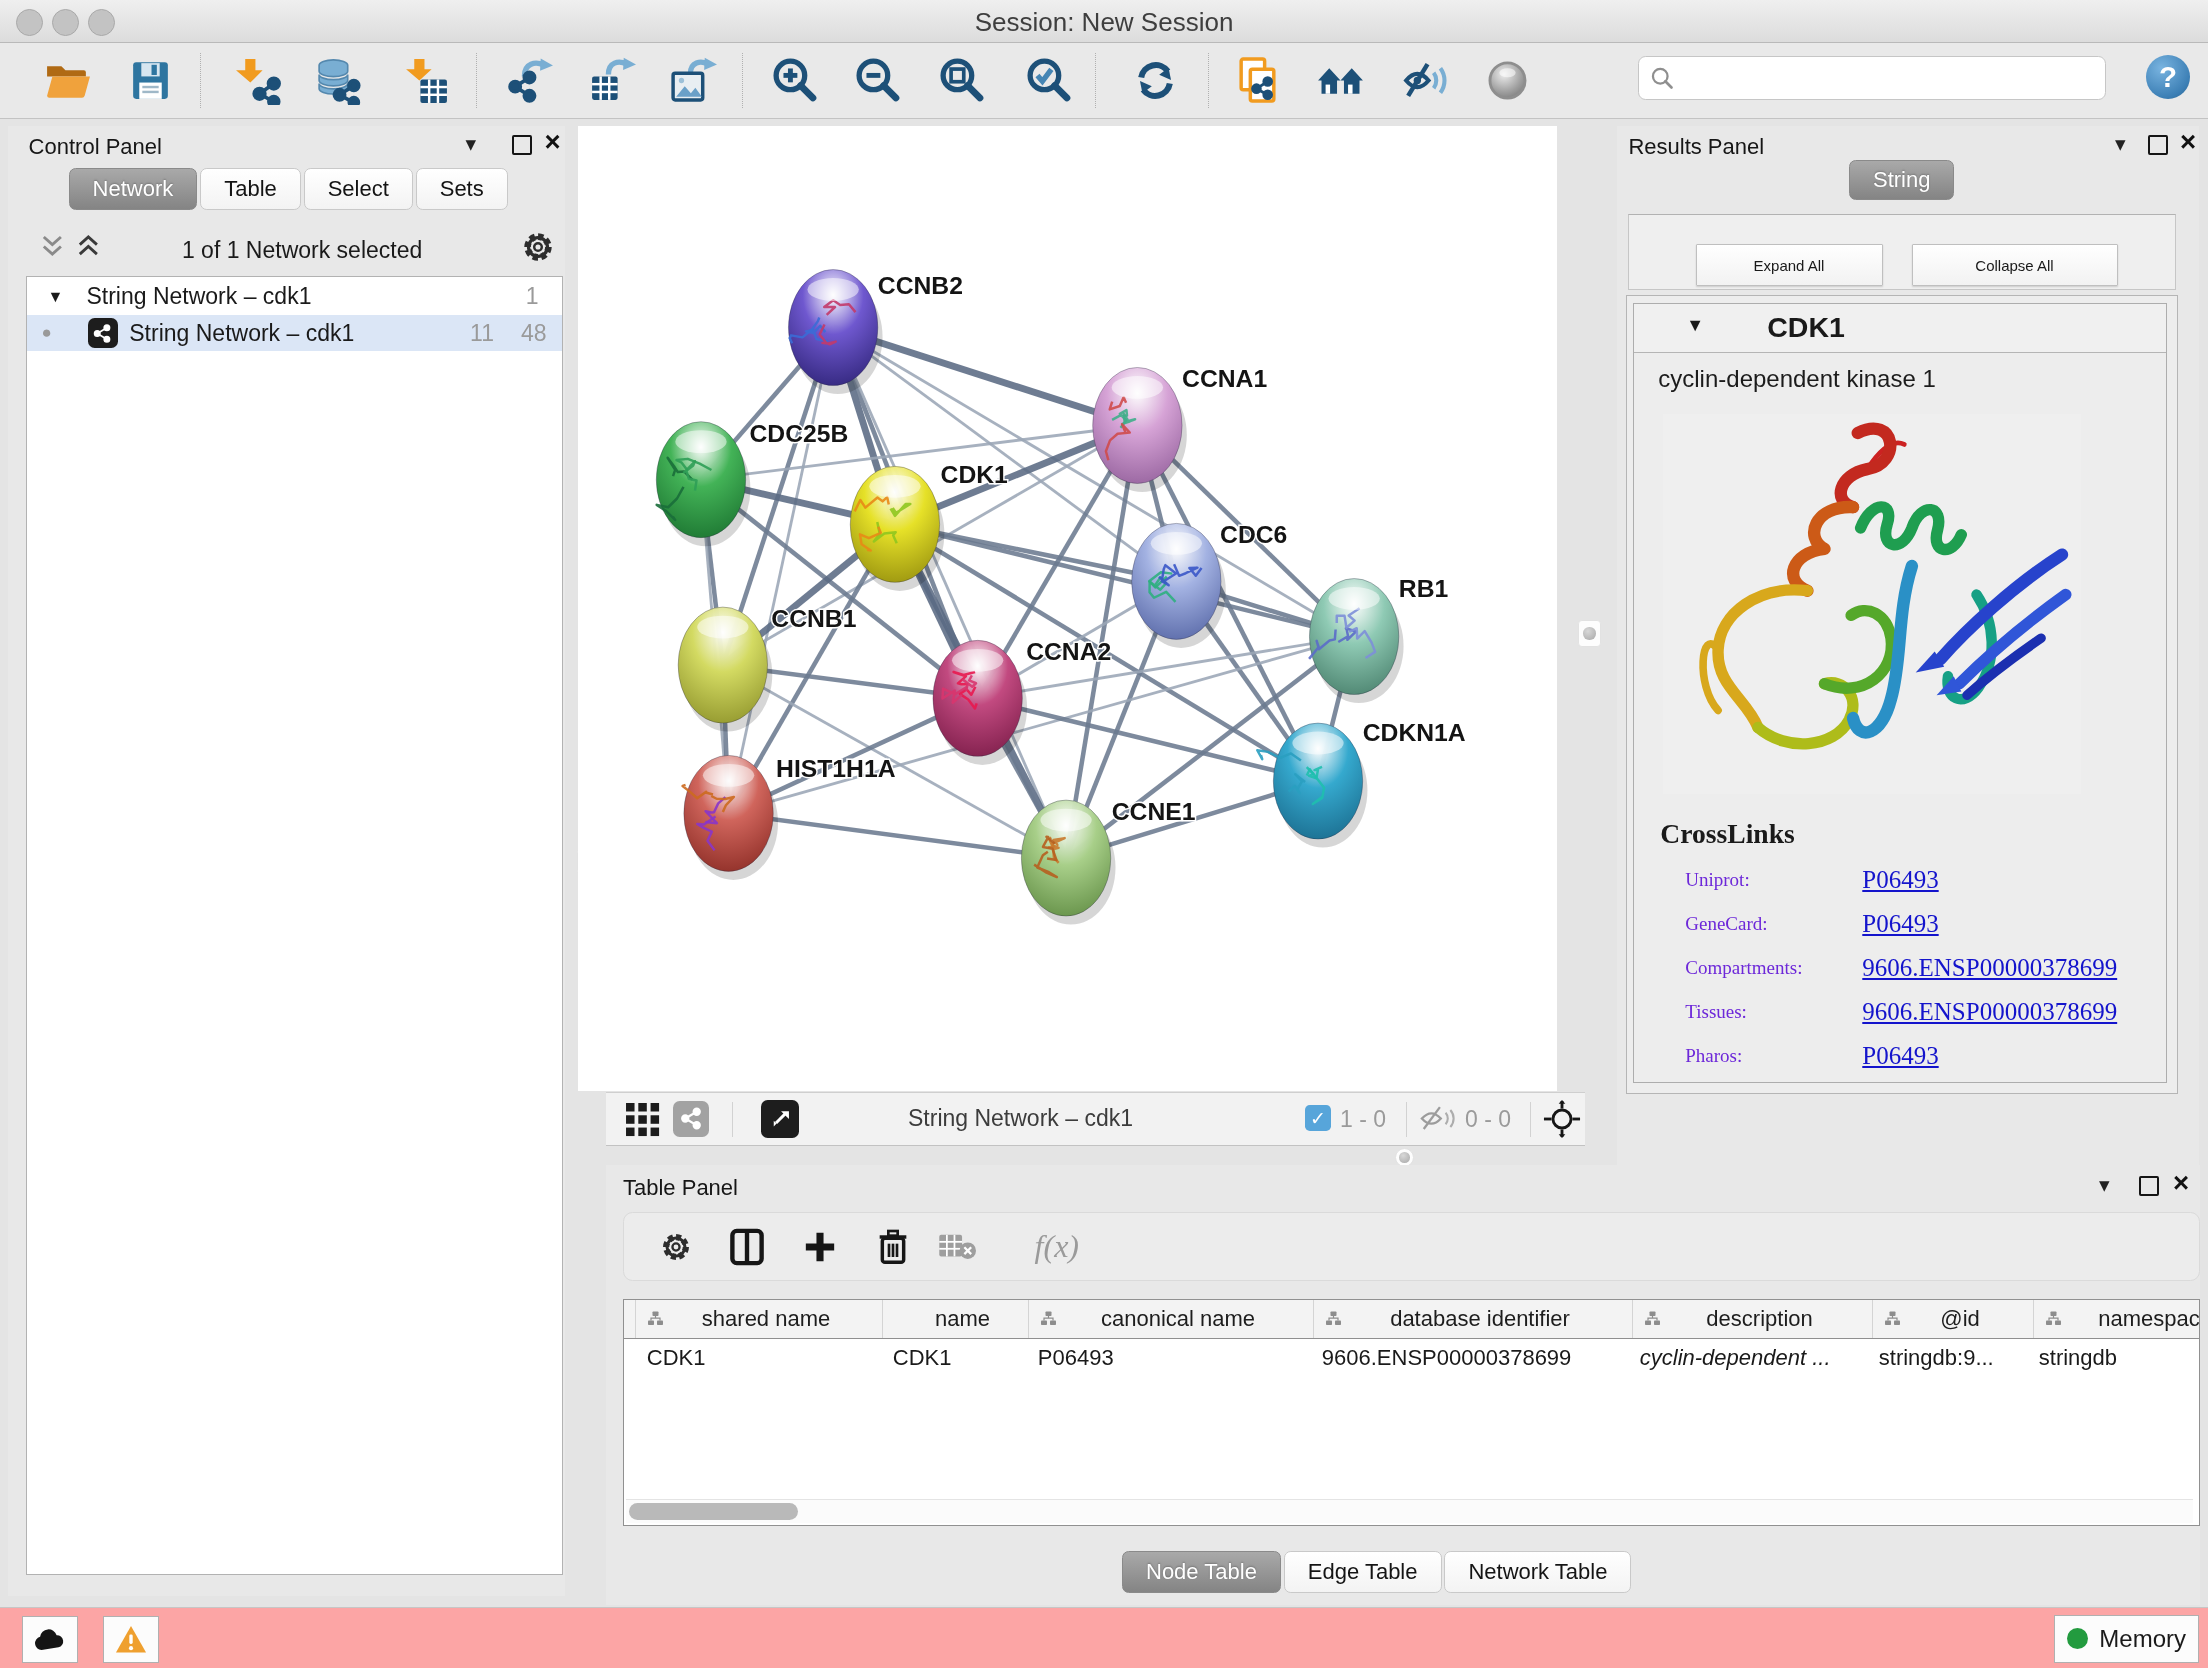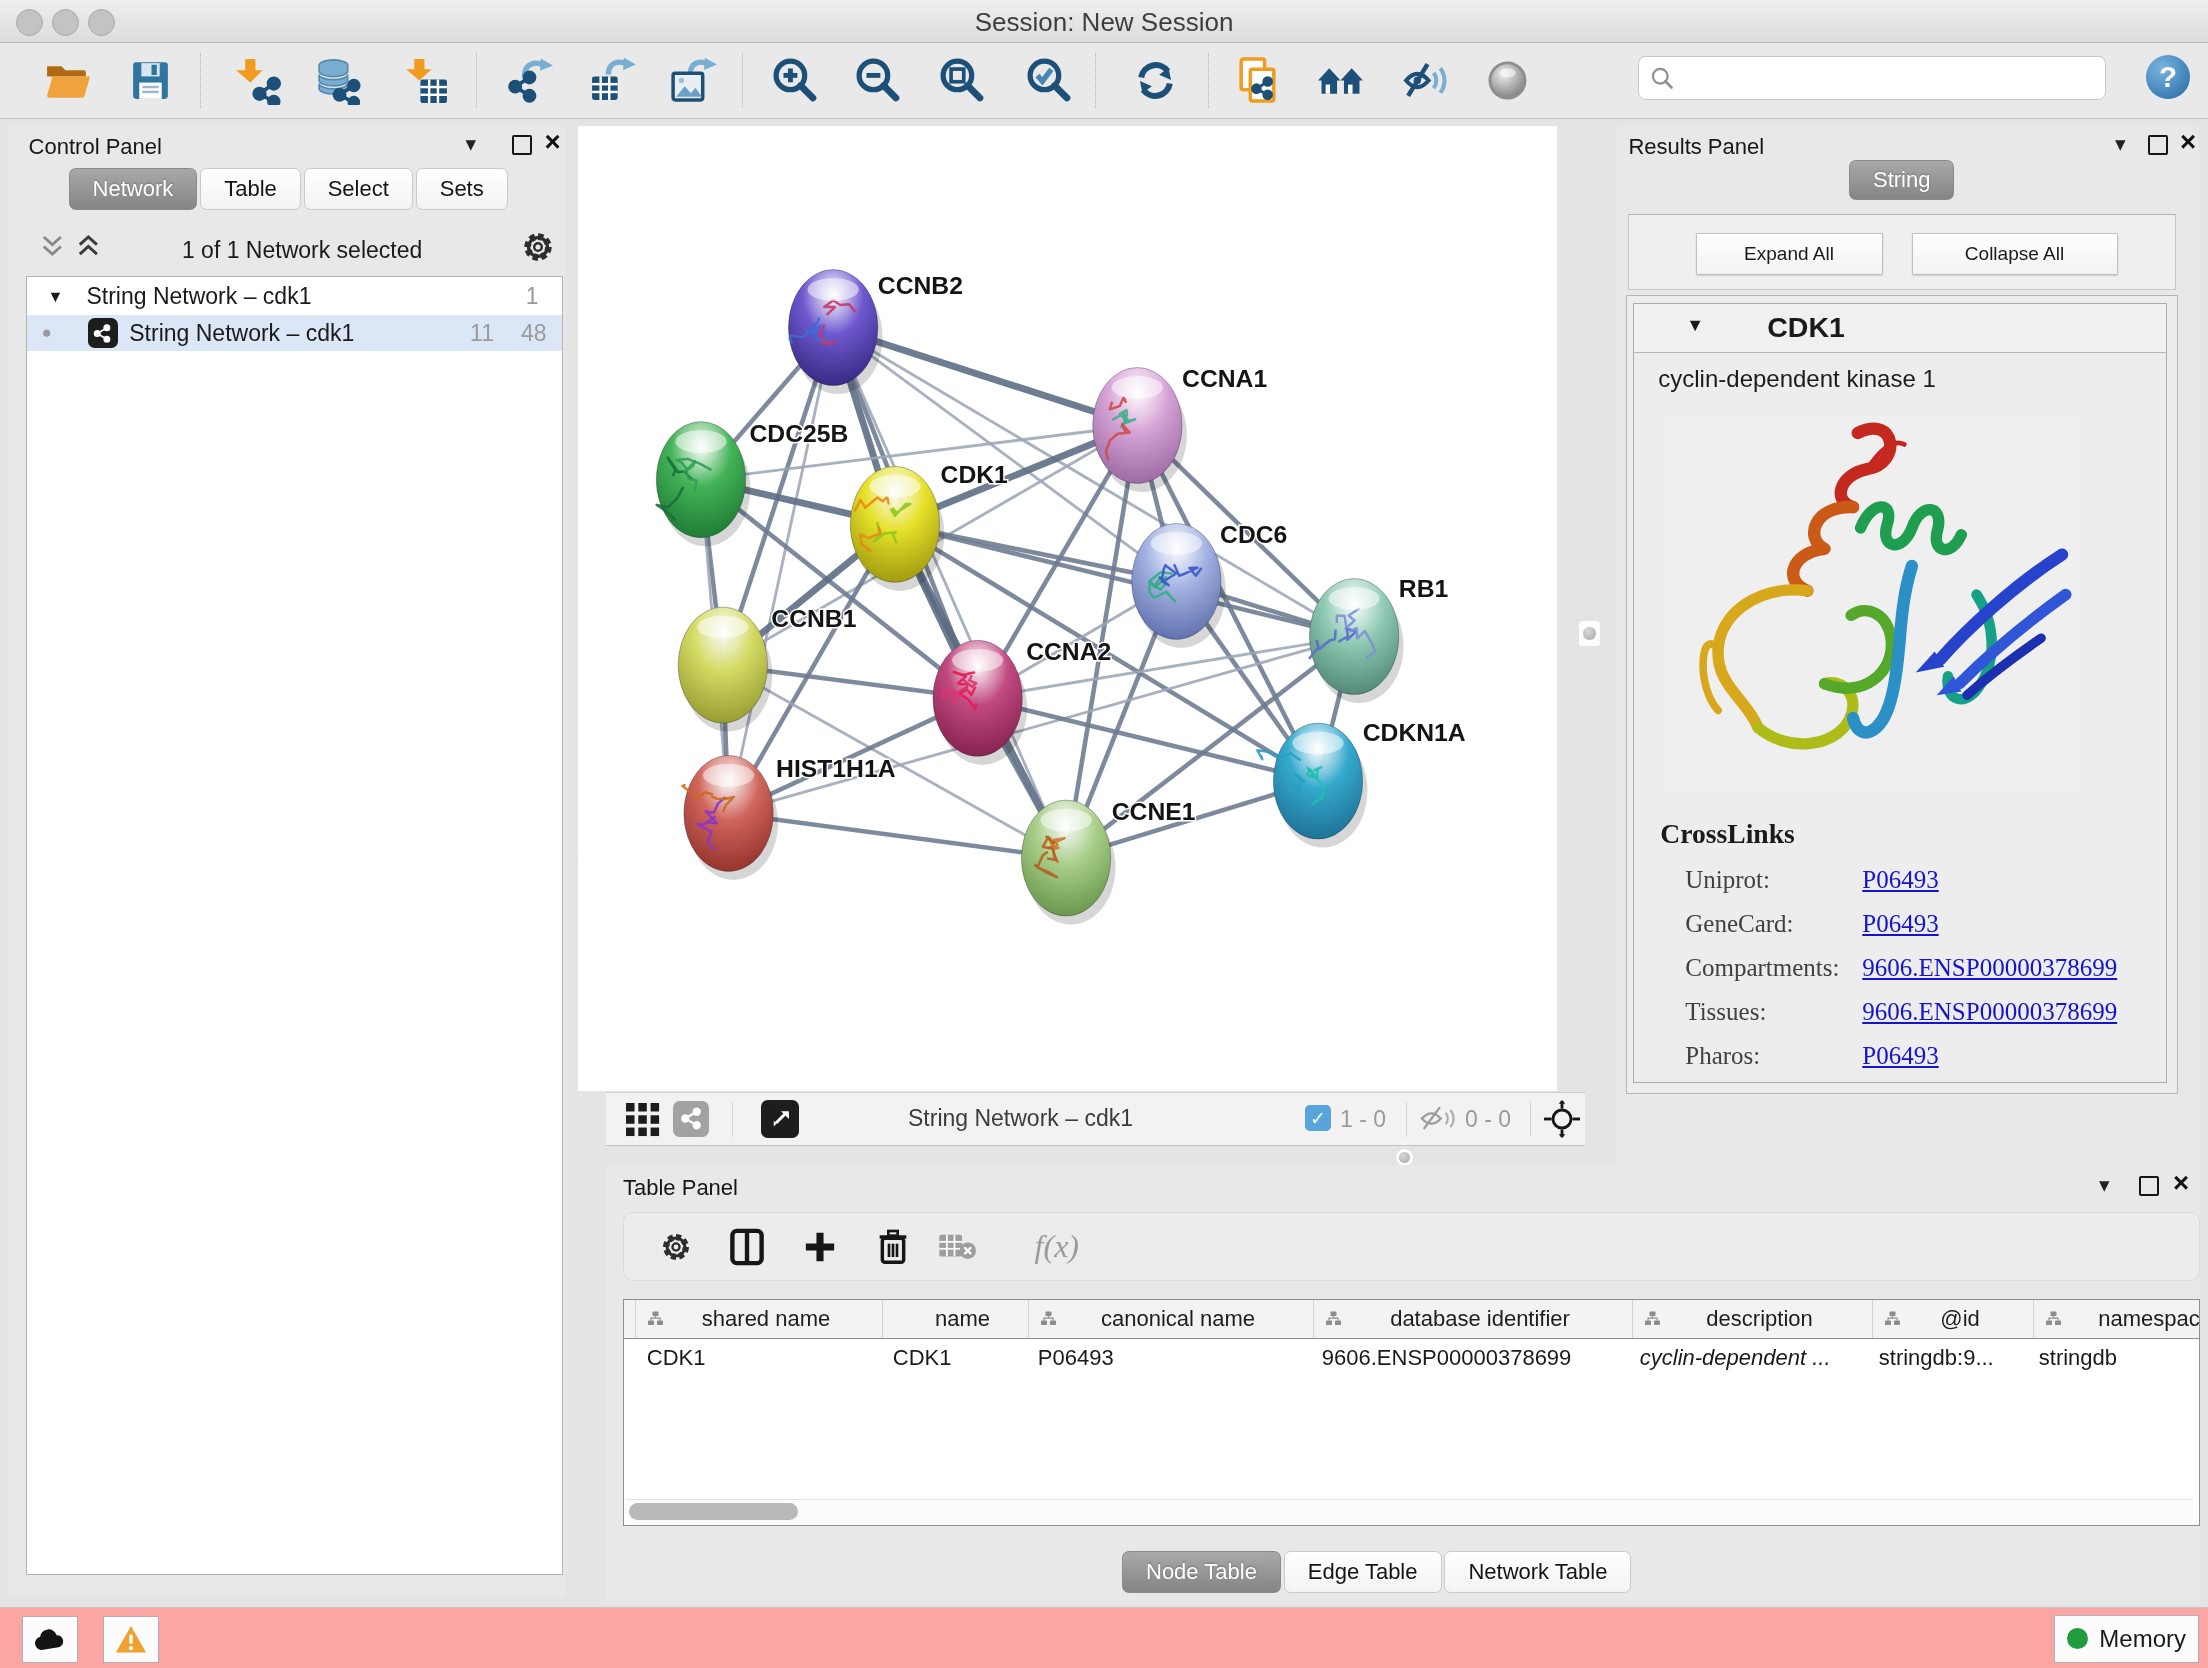--- a/index.html
+++ b/index.html
@@ -50,34 +50,34 @@
   #canvas{left:578px;top:126px;width:979px;height:965px;background:#fff}
   #cbar{left:606px;top:1092px;width:979px;height:52px;background:#f2f2f2;
         border-top:1px solid #cfcfcf;border-bottom:1.9px solid #c2c2c2}
   .cbar-sep{position:absolute;top:8.6px;height:35px;border-left:1.9px solid #d2d2d2}
   .blackbox{background:#1d1d1d;border-radius:6.7px;display:flex;align-items:center;justify-content:center}
   
   #rpanel{left:1617px;top:126px;width:582px;height:1470px;background:#e8e8e8}
   #stringtab{position:absolute;left:232px;top:34px}
   #rbox1{position:absolute;left:10.5px;top:88px;width:546px;height:74px;background:#efefef;
          border:1.9px solid #c6c6c6;border-top-color:#b2b2b2}
-  .rbtn{position:absolute;top:18px;height:40px;background:linear-gradient(#ffffff,#f2f2f2);
-        border:1px solid #bfbfbf;border-radius:1px;font-size:19px;display:flex;align-items:center;
+  .rbtn{position:absolute;top:29px;height:40px;background:linear-gradient(#ffffff,#f2f2f2);
+        border:1px solid #bfbfbf;border-radius:1px;font-size:15px;display:flex;align-items:center;
         justify-content:center;box-shadow:0 1px 1.9px rgba(0,0,0,.15)}
   #rbox2{position:absolute;left:8.6px;top:169px;width:550px;height:797px;background:#ededed;
          border:1.9px solid #b5b5b5}
   #gene-box{position:absolute;left:6.7px;top:6.7px;width:532px;height:778px;border:1px solid #adadad}
   #gene-head{height:48px;border-bottom:1px solid #b5b5b5;background:#f0f0f0;position:relative}
   #gene-name{position:absolute;left:133px;top:7.6px;font-size:28.5px;font-weight:bold}
   #gene-desc{position:absolute;left:24px;top:61px;font-size:24px;color:#1c1c1c}
   #xl-title{position:absolute;left:26px;top:514px;font-family:"Liberation Serif",serif;
             font-size:27.6px;font-weight:bold}
   #xlinks{position:absolute;left:51px;top:554px;width:466px;font-family:"Liberation Serif",serif}
   .xrow{height:44px;display:flex;align-items:center}
-  .xlab{width:177px;font-size:25px;color:#404040}
+  .xlab{width:177px;font-size:19px;color:#6d28d9}
   .xval{font-size:25px;color:#1414cc;text-decoration:underline}
   
   #tpanel{left:606px;top:1165px;width:1594px;height:440px;background:#e8e8e8}
   #ttools{position:absolute;left:17px;top:47px;width:1575px;height:67px;background:#ececec;
           border:1px solid #dadada;border-radius:9.5px}
   .ticon{position:absolute;top:9.5px;width:48px;height:48px;display:flex;align-items:center;justify-content:flex-end}
   #tbl{position:absolute;left:17px;top:134px;width:1575px;height:225px;background:#fff;
        border:1.9px solid #909090;overflow:hidden}
   #thead{display:flex;height:38px;background:#f3f3f3;border-bottom:1.9px solid #8f8f8f}
   .tcell{flex:none;position:relative;overflow:hidden;white-space:nowrap}

